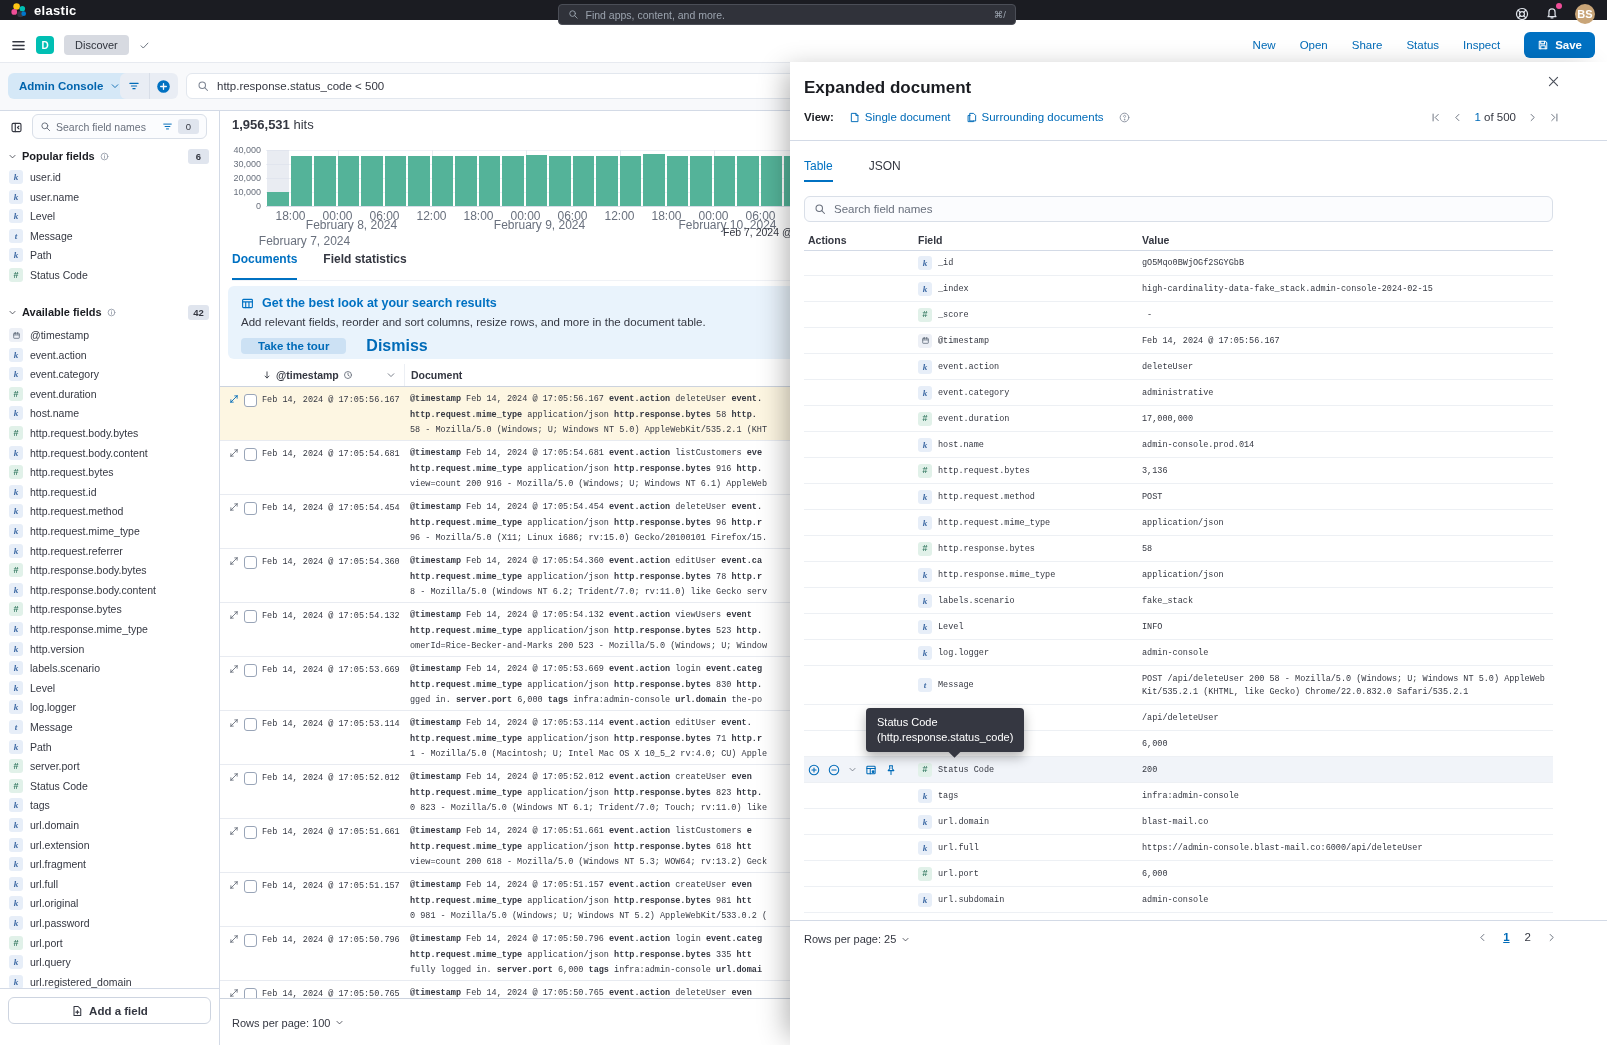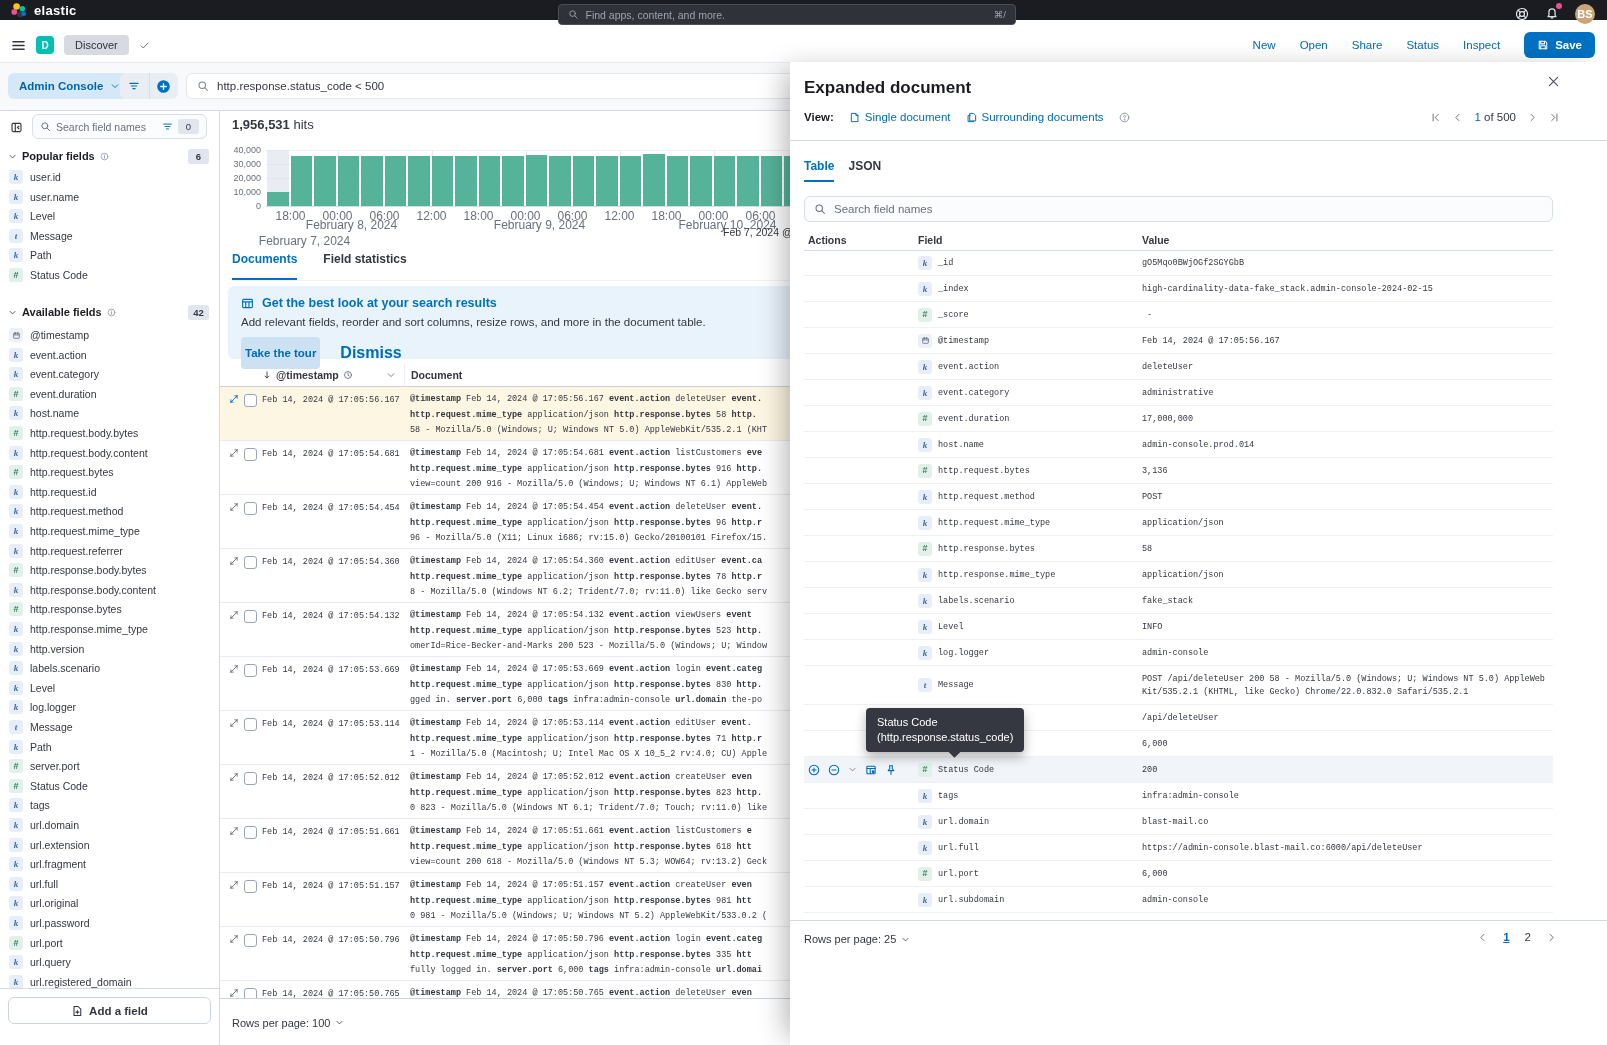--- a/index.html
+++ b/index.html
@@ -85,21 +85,21 @@
   .xlab,.xdate{position:absolute;font-size:12px;color:#69707d;transform:translateX(-50%);white-space:nowrap}
   .time-range{position:absolute;left:503px;top:116px;font-size:10.5px;color:#343741}
   .tabs{position:absolute;left:12px;top:142px;right:0;height:28px;display:flex;gap:26px;font-size:12px;font-weight:700;border-bottom:1px solid #f0f2f6}
   .tab{padding-bottom:9px}
   .tab.active{color:#0071c2;box-shadow:inset 0 -2px 0 #0071c2}
   .callout{position:absolute;left:8px;right:8px;top:176px;height:73px;background:#e9f3fc;border-radius:6px;padding:10px 13px;box-sizing:border-box}
   .callout-title{display:flex;align-items:center;gap:8px;color:#0071c2;font-size:12.5px;font-weight:700}
   .callout-title .ico{font-size:13px}
   .callout-desc{margin-top:6px;font-size:11.5px;color:#343741}
   .callout-actions{margin-top:9px;display:flex;align-items:center;gap:20px}
-  .tour-btn{height:32px;padding:0 4px;border-radius:4px;background:#ccе1f4;background:#cce1f4;color:#006bb8;font-size:11.5px;font-weight:700;display:flex;align-items:center}
+  .tour-btn{height:16px;padding:0 17px;border-radius:4px;background:#ccе1f4;background:#cce1f4;color:#006bb8;font-size:11.5px;font-weight:700;display:flex;align-items:center}
   .dismiss-btn{color:#006bb8;font-size:16px;font-weight:700}
   .grid{position:absolute;left:0;right:0;top:254px}
   .grid-hdr{height:22px;border-bottom:1px solid #ccd3de;display:flex;font-size:10.5px;font-weight:700;color:#343741;align-items:center}
   .col-controls{width:42px}
   .col-ts{width:142px;display:flex;align-items:center;gap:4px}
   .col-ts .ico{font-size:10px;color:#343741}
   .col-ts .clock{color:#69707d}
   .col-ts .chev{margin-left:auto;margin-right:8px;color:#69707d}
   .col-doc{flex:1;border-left:1px solid #eceff4;padding-left:6px;height:100%;display:flex;align-items:center}
   .doc-row{height:54px;border-bottom:1px solid #e8ebf1;display:flex;box-sizing:border-box}
@@ -122,21 +122,21 @@
   .fly-title{position:absolute;left:14px;top:16px;font-size:17px;font-weight:700;color:#1a1c21}
   .fly-view{position:absolute;left:14px;top:49px;display:flex;align-items:center;gap:15px;font-size:11.5px}
   .view-lbl{font-weight:700;color:#1a1c21}
   .view-link{color:#006bb8;display:flex;gap:5px;align-items:center}
   .view-link .ico{font-size:11px}
   .fly-view .q-ic{color:#8b93a1;font-size:11px}
   .fly-pag{position:absolute;right:47px;top:49px;display:flex;align-items:center;gap:11px;font-size:11.5px;color:#343741}
   .fly-pag .ico{font-size:11px;color:#69707d}
   .pag-cur{color:#006bb8}
   .fly-divider{position:absolute;left:0;right:0;top:78px;height:1px;background:#d3dae6}
-  .fly-tabs{position:absolute;left:14px;top:97px;display:flex;gap:14px;font-size:12px;font-weight:700}
+  .fly-tabs{position:absolute;left:14px;top:97px;display:flex;gap:36px;font-size:12px;font-weight:400}
   .fly-tab{padding-bottom:9px}
   .fly-tab.active{color:#0071c2;box-shadow:inset 0 -2px 0 #0071c2}
   .fly-search{position:absolute;left:14px;right:54px;top:134px;height:26px;border:1px solid #d9dfe8;border-radius:6px;background:#fbfcfe;
               display:flex;align-items:center;gap:8px;padding:0 9px;font-size:11.5px;color:#69707d;box-sizing:border-box}
   .fly-search .ico{font-size:12px}
   .fly-grid-hdr{position:absolute;left:14px;right:54px;top:168px;height:20px;display:flex;font-size:10.5px;font-weight:700;color:#343741;
                 border-bottom:1px solid #d3dae6;align-items:center}
   .fcol-a{width:106px;padding-left:4px;box-sizing:border-box}
   .fcol-f{width:228px;padding-left:8px;box-sizing:border-box}
   .fcol-v{flex:1;padding-left:4px}

